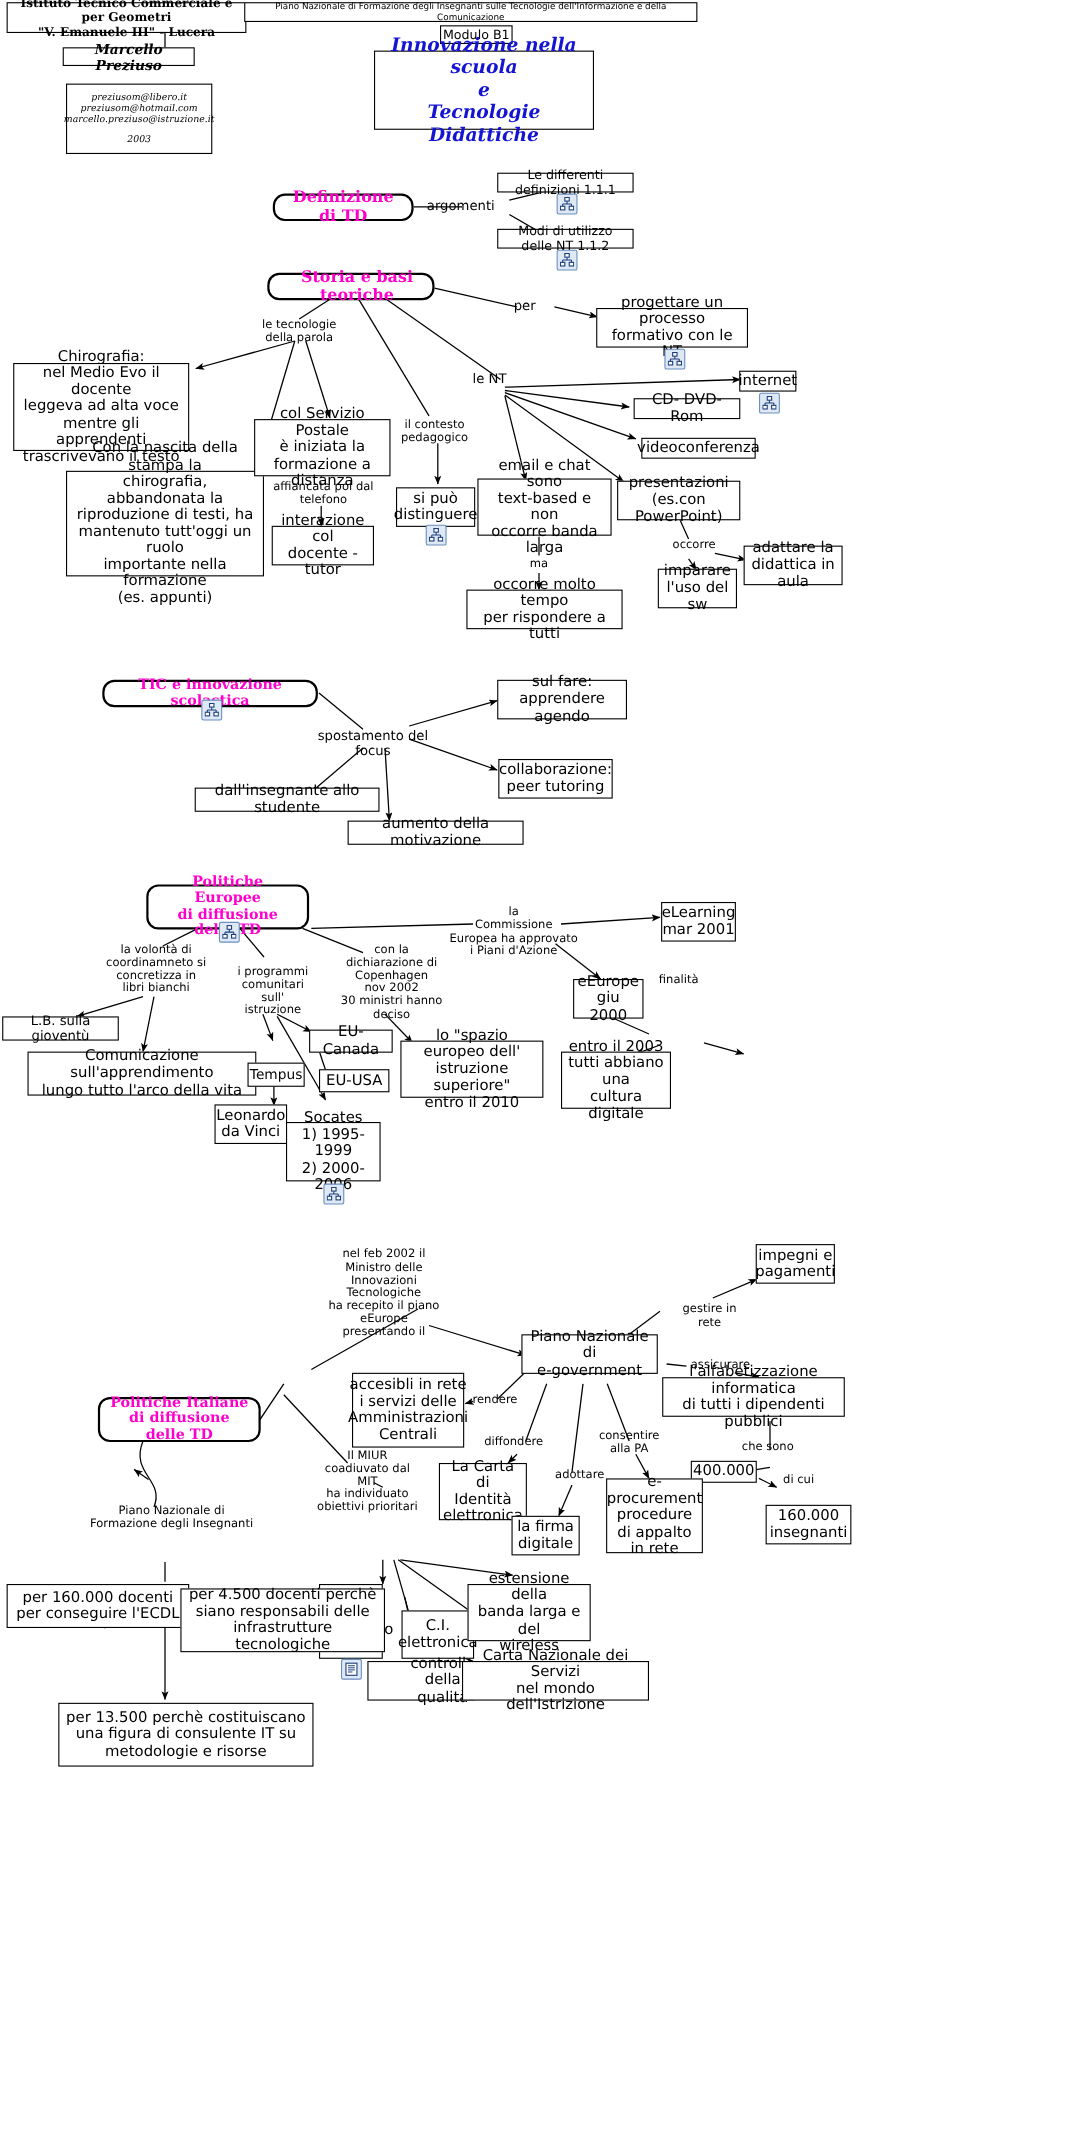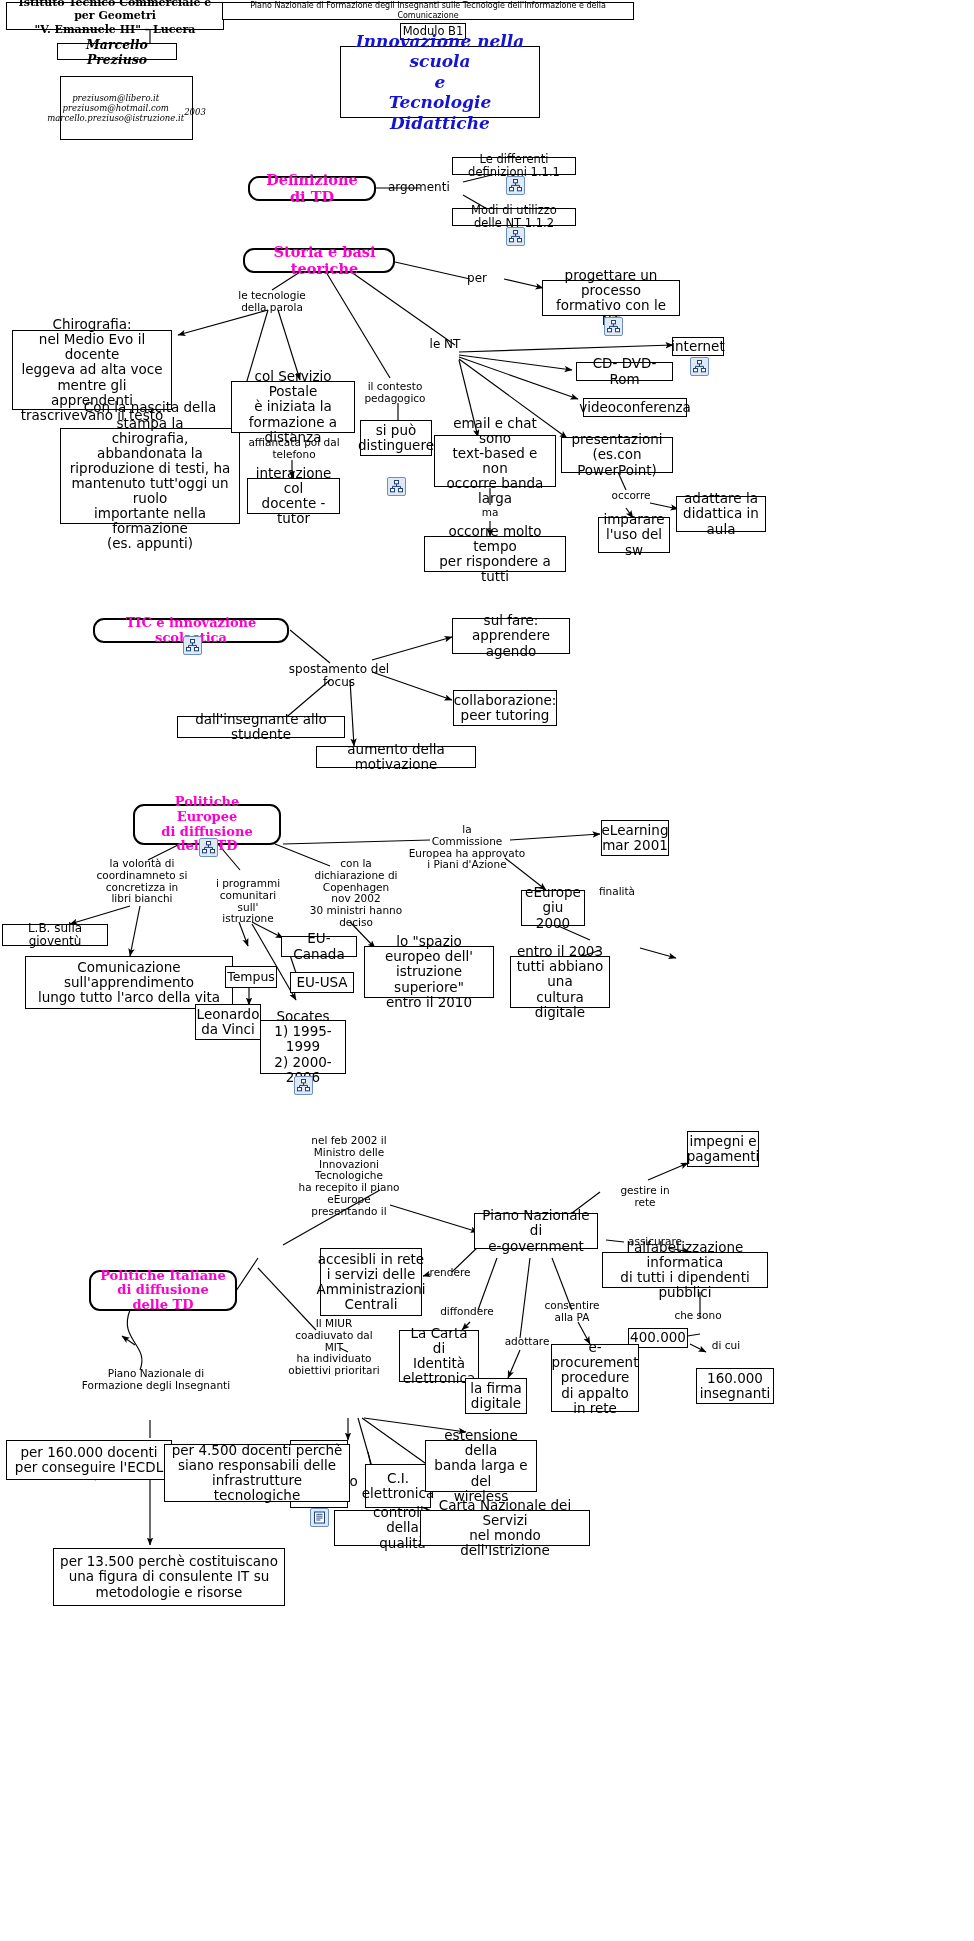--- a/index.html
+++ b/index.html
@@ -164,21 +164,21 @@
   </div>
 
   <div class="hdr" style="left:400px;top:23px;width:66px;height:17px;font-size:11.5px;">
     <span class="tx">Modulo B1</span>
   </div>
 
   <div class="hdr serif-bi" style="left:57px;top:43px;width:120px;height:17px;font-size:12.5px;">
     <span class="tx">Marcello Preziuso</span>
   </div>
 
-  <div class="hdr serif-i" style="left:60px;top:76px;width:133px;height:64px;font-size:8.5px;flex-direction:row;">
+  <div class="hdr serif-i" style="left:60px;top:76px;width:133px;height:64px;font-size:8.5px;flex-direction:column;">
     <span class="tx">preziusom@libero.it
 preziusom@hotmail.com
 marcello.preziuso@istruzione.it</span>
     <span class="tx" style="margin-top:8px;">2003</span>
   </div>
 
   <div class="hdr bigtitle" style="left:340px;top:46px;width:200px;height:72px;">
     <span class="tx">Innovazione nella scuola
 e
 Tecnologie Didattiche</span>
@@ -245,21 +245,21 @@
   </div>
   <div class="node rect" style="left:231px;top:381px;width:124px;height:52px;">
     <span class="tx">col Servizio Postale
 è iniziata la
 formazione a distanza</span>
   </div>
   <div class="node rect" style="left:247px;top:478px;width:93px;height:36px;">
     <span class="tx">interazione col
 docente - tutor</span>
   </div>
-  <div class="node rect" style="left:360px;top:420px;width:72px;height:36px;">
+  <div class="node rect" style="left:360px;top:443px;width:72px;height:36px;">
     <span class="tx">si può
 distinguere</span>
   </div>
   <div class="badge" style="left:387px;top:477px;">
     <svg width="13" height="13" viewBox="0 0 13 13">
         <rect x="4.5" y="0.5" width="4" height="3.3" fill="#fff" stroke="#1d3f7a"></rect>
         <rect x="0.5" y="8.5" width="4" height="3.3" fill="#fff" stroke="#1d3f7a"></rect>
         <rect x="8.5" y="8.5" width="4" height="3.3" fill="#fff" stroke="#1d3f7a"></rect>
         <path d="M6.5,4 L6.5,6.4 M2.5,6.4 L10.5,6.4 M2.5,6.4 L2.5,8.4 M10.5,6.4 L10.5,8.4" stroke="#1d3f7a" fill="none"></path>
       </svg>
@@ -373,21 +373,21 @@
 deciso</div>
   <div class="link" style="left:408px;top:824px;width:118px;">la
 Commissione
 Europea ha approvato
 i Piani d'Azione</div>
   <div class="link" style="left:592px;top:886px;width:50px;">finalità</div>
 
   <div class="node rect" style="left:2px;top:924px;width:106px;height:22px;font-size:12px;">
     <span class="tx">L.B. sulla gioventù</span>
   </div>
-  <div class="node rect" style="left:25px;top:956px;width:208px;height:53px;">
+  <div class="node rect" style="left:25px;top:956px;width:208px;height:40px;">
     <span class="tx">Comunicazione sull'apprendimento
 lungo tutto l'arco della vita</span>
   </div>
   <div class="node rect" style="left:225px;top:966px;width:52px;height:22px;font-size:12.5px;">
     <span class="tx">Tempus</span>
   </div>
   <div class="node rect" style="left:281px;top:936px;width:76px;height:21px;">
     <span class="tx">EU-Canada</span>
   </div>
   <div class="node rect" style="left:290px;top:972px;width:64px;height:21px;">

